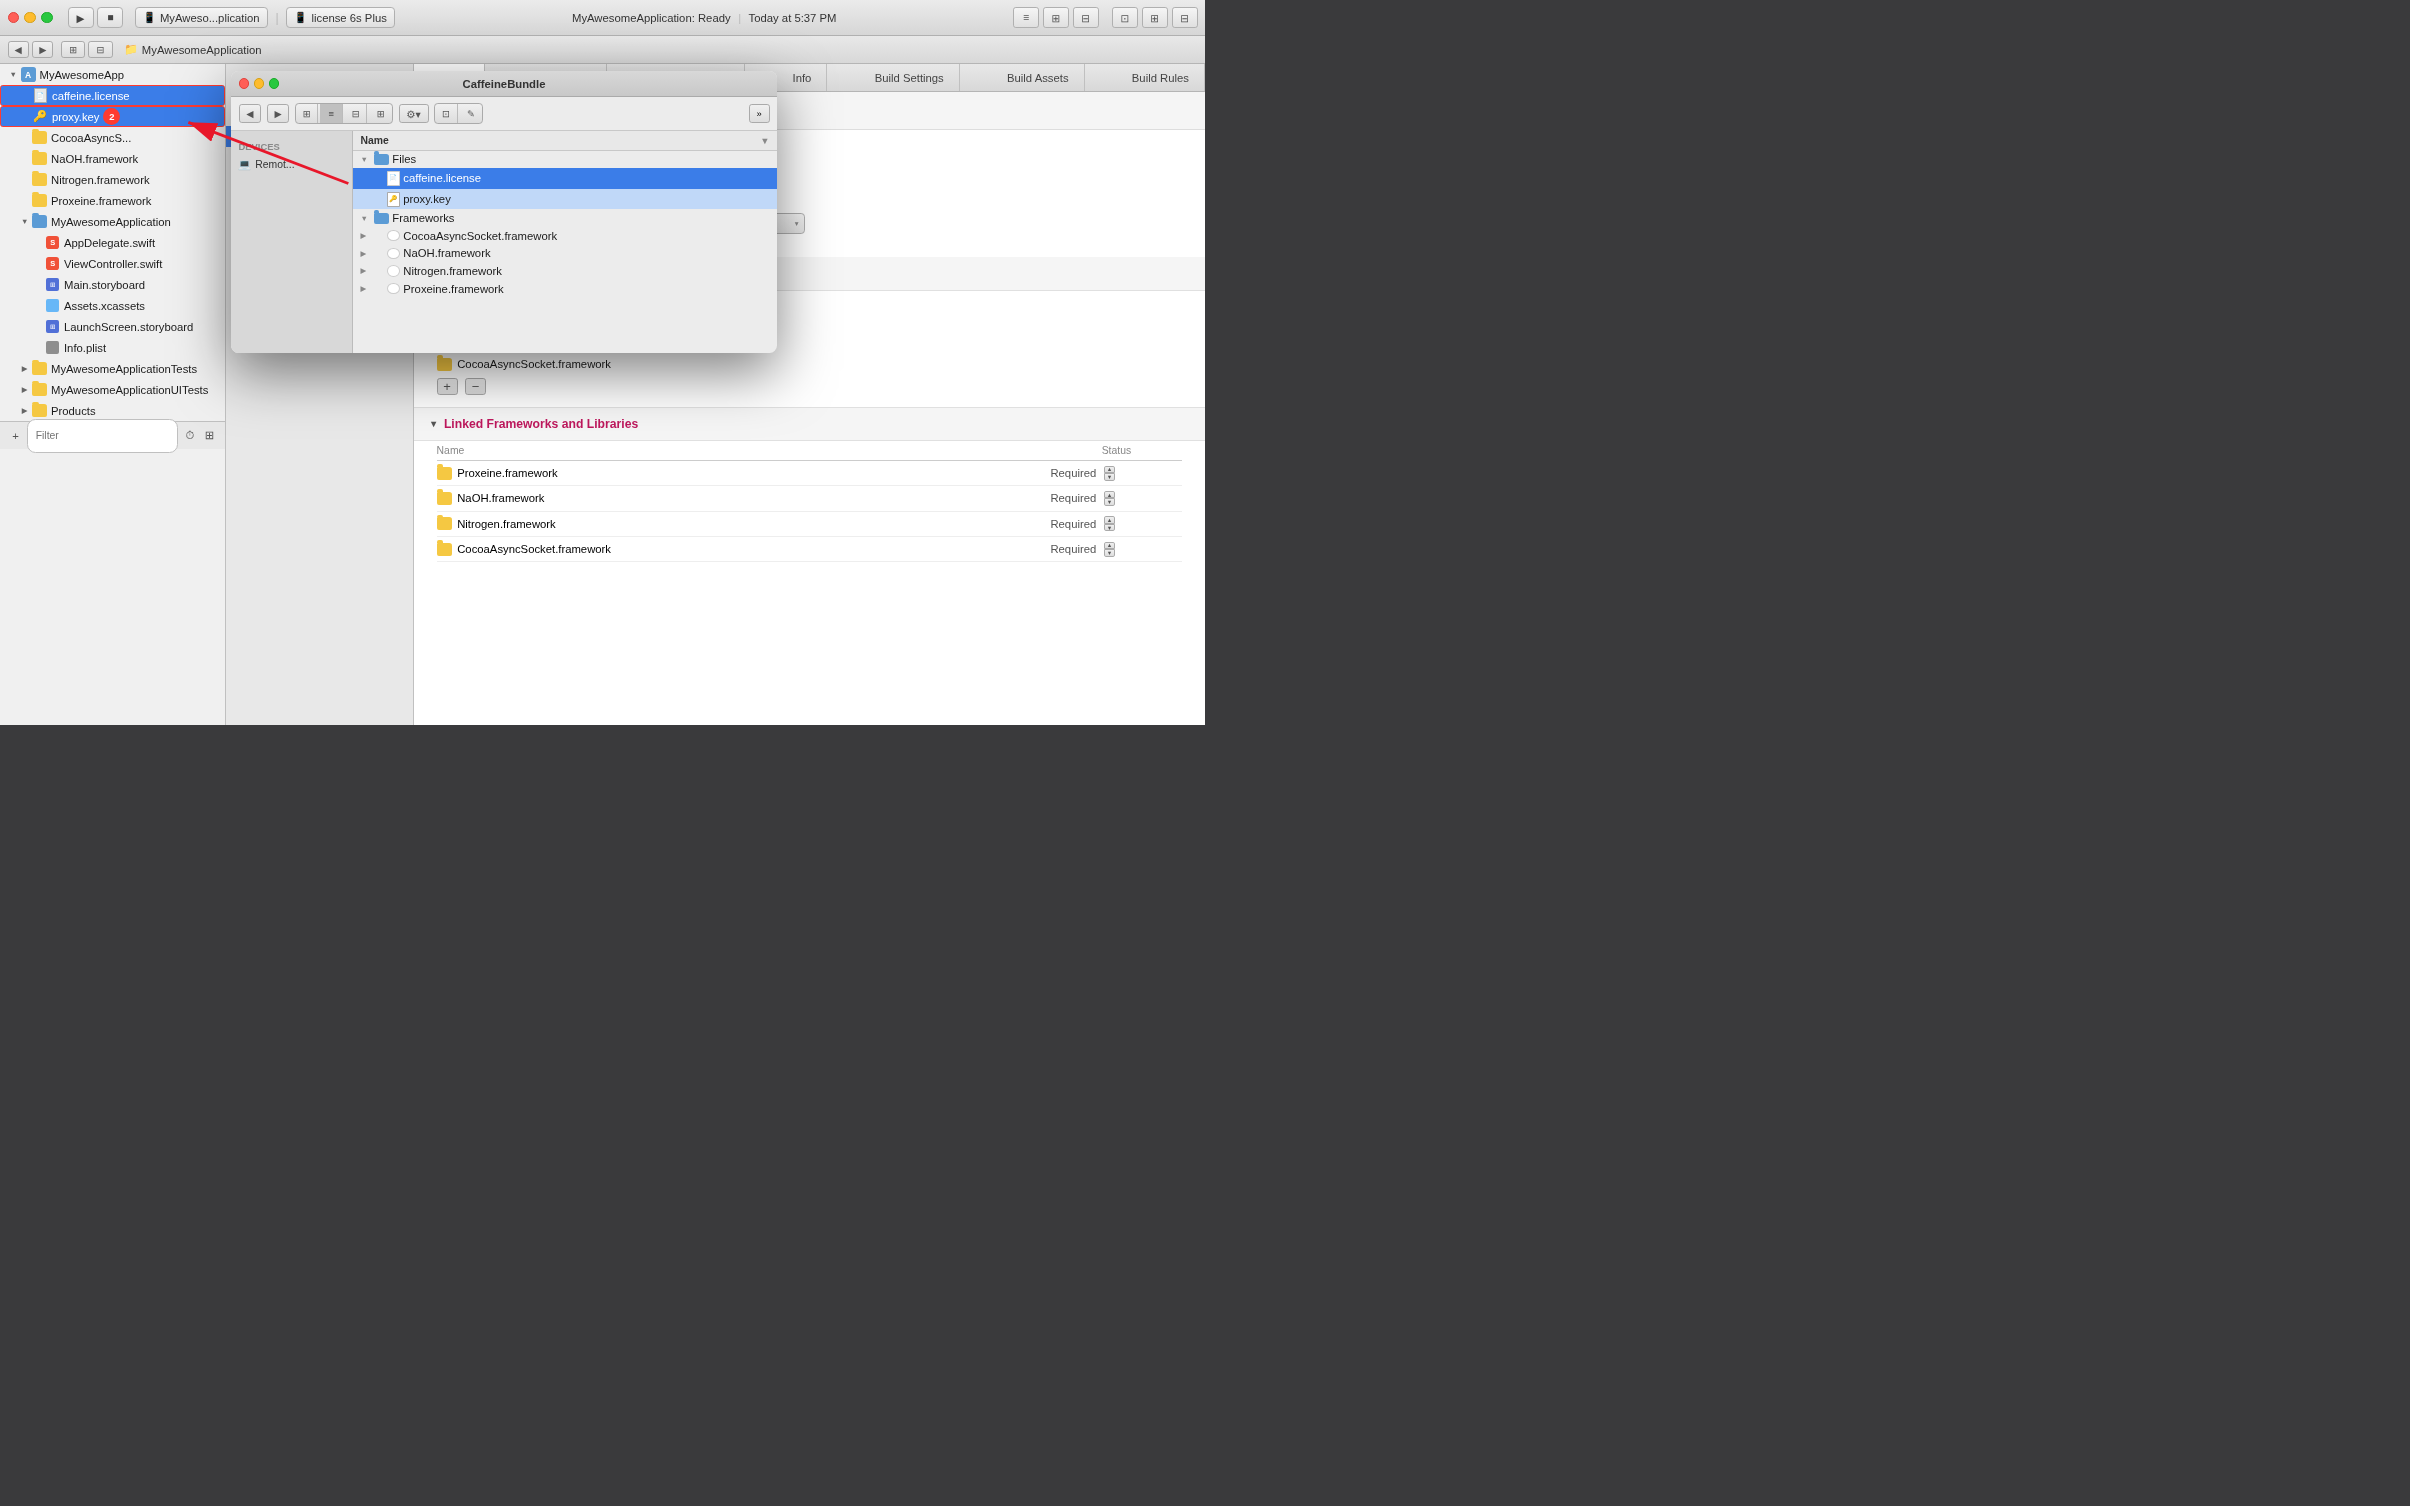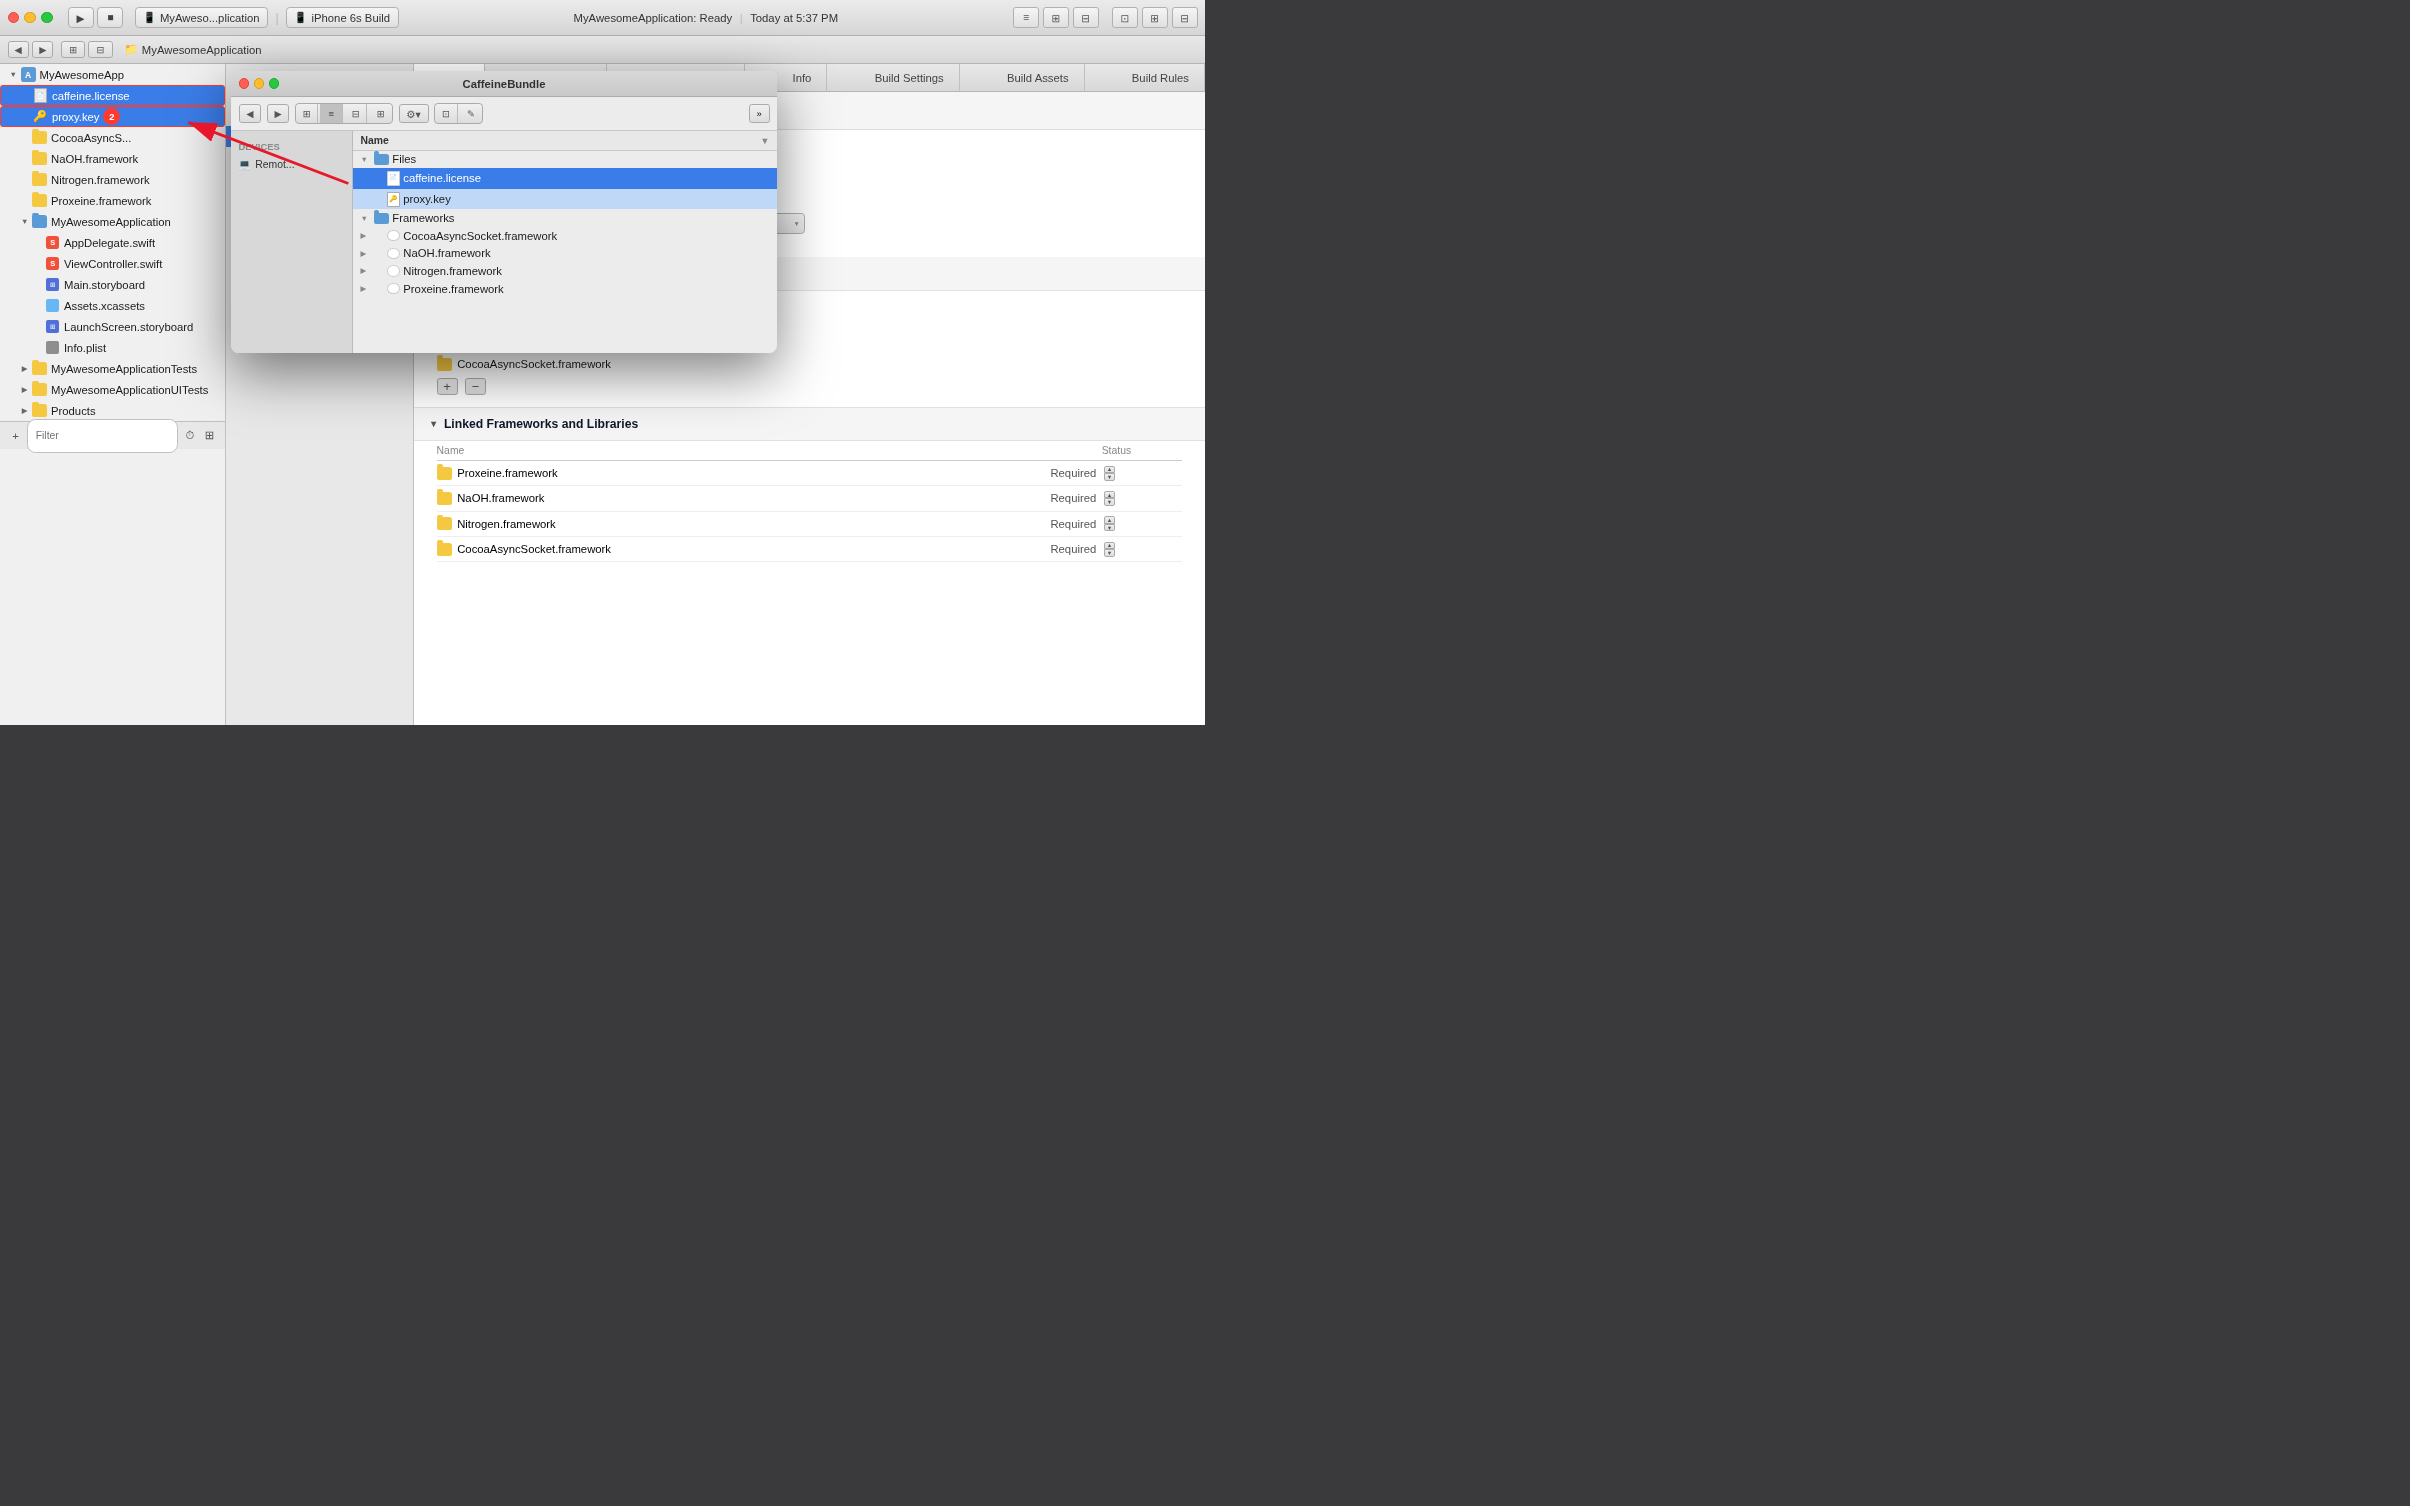--- a/index.html
+++ b/index.html
@@ -403,21 +403,21 @@
       display: flex;
       align-items: center;
       gap: 5.6px;
       padding: 9.4px 15px;
       border-bottom: 0.9px solid #e0e0e0;
       background: #f5f5f5;
     }
     .section-header-text {
       font-size: 12.2px;
       font-weight: 600;
-      color: #0f172a;
+      color: #be185d;
     }
     .section-disclosure {
       font-size: 9.4px;
       color: #555;
       cursor: pointer;
     }
 
     
     .embedded-section {
       padding: 11.3px 22.6px;
@@ -771,21 +771,21 @@
     <div class="toolbar-btn">■</div>
   </div>
 
   <div class="project-name">
     <span style="font-size:10.4px;">📱</span>
     <span>MyAweso...plication</span>
   </div>
   <span style="color:#bbb;">|</span>
   <div class="scheme-selector">
     <span style="font-size:10.4px; color:#5b9bd5;">📱</span>
-    <span>iPhone 6s Build</span>
+    <span>license 6s Plus</span>
   </div>
 
   <div class="status-area">
     <span>MyAwesomeApplication: Ready</span>
     <span style="color:#bbb;">|</span>
     <span>Today at 5:37 PM</span>
   </div>
 
   <div class="right-toolbar">
     <div class="right-toolbar-btn">≡</div>

